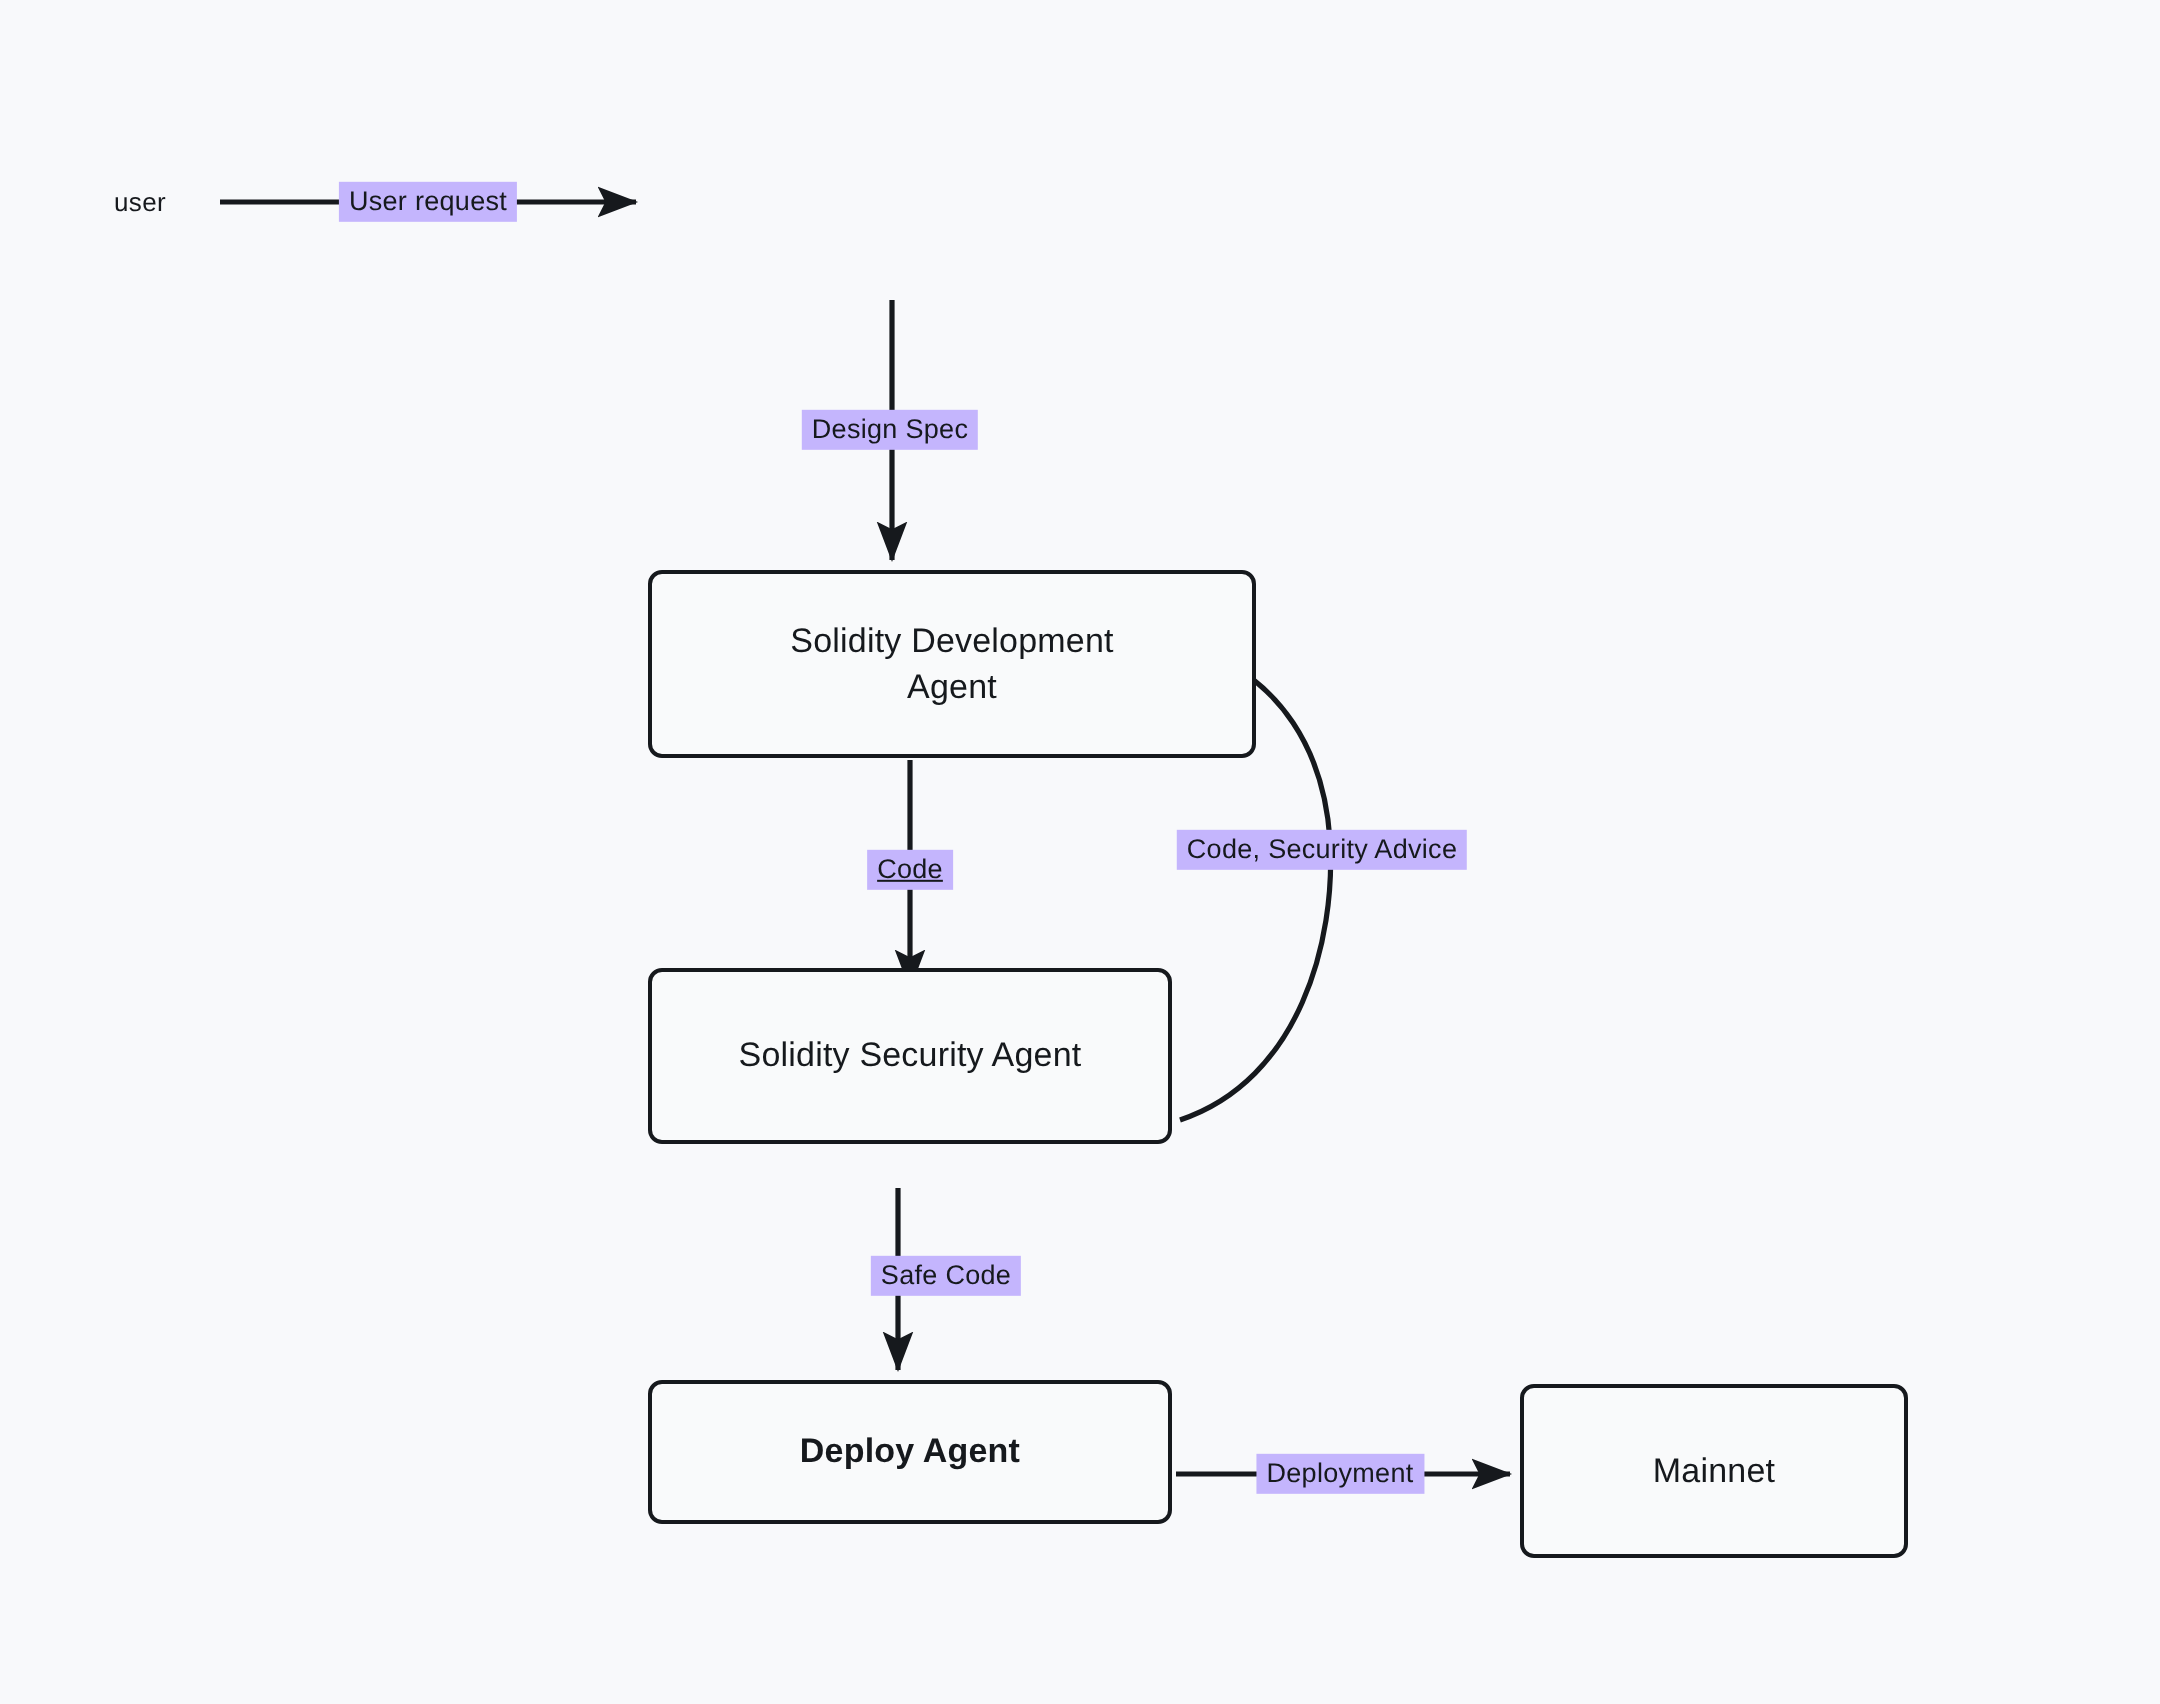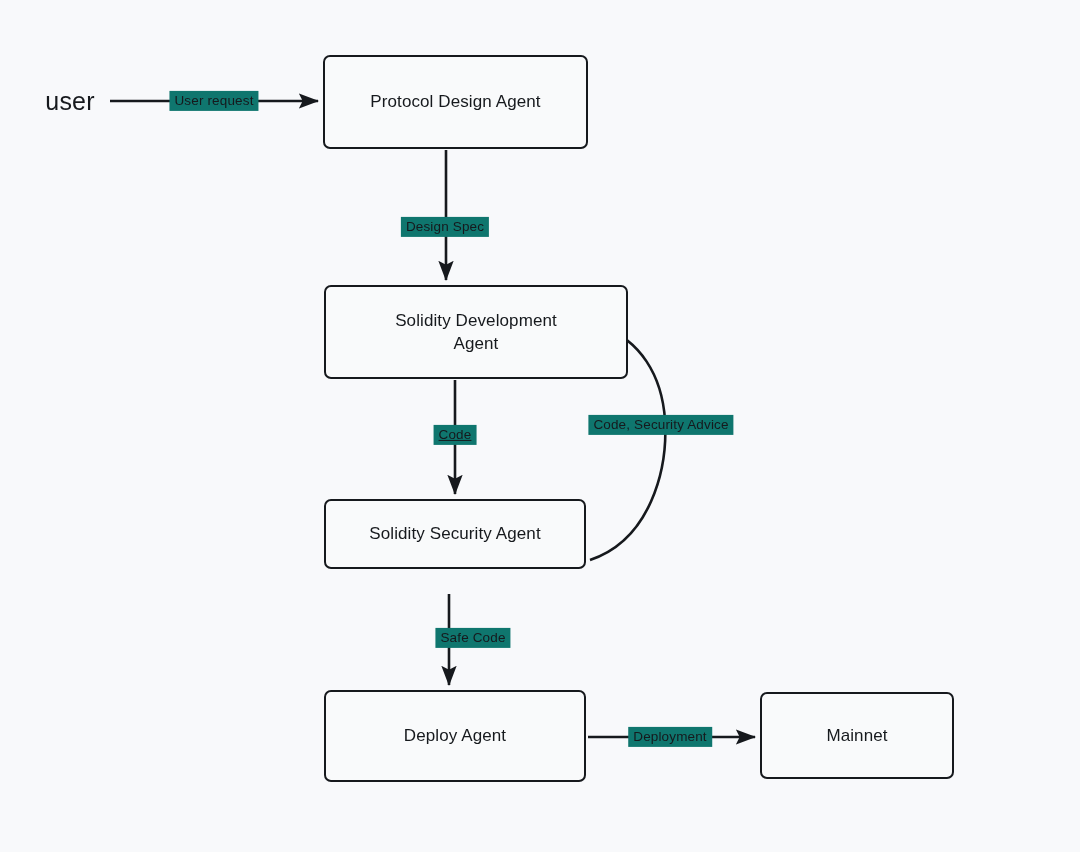--- a/index.html
+++ b/index.html
@@ -44,35 +44,35 @@
     line-height: 1.38;
     letter-spacing: 0.1px;
     padding: 4px 10px;
   }
   .node-label {
     display: block;
     white-space: pre-line;
   }
   .edge-label {
     position: absolute;
-    background: #0f766e;
+    background: #c4b5fd;
     color: #16191d;
     font-size: 13.5px;
     font-weight: 400;
     letter-spacing: 0.15px;
     white-space: nowrap;
     line-height: 1.2;
     padding: 2px 5px;
     transform: translate(-50%, -50%);
     text-align: center;
   }
   .actor-label {
     position: absolute;
     color: #16191d;
-    font-size: 25px;
+    font-size: 13px;
     font-weight: 400;
     letter-spacing: 0.2px;
     white-space: nowrap;
     transform: translate(-50%, -50%);
     background: transparent;
   }
 </style>
 </head>
 <body>
 
@@ -93,44 +93,41 @@
 
     <path d="M 590 560 C 650 540, 668 470, 665 420 C 662 375, 640 340, 601 326" fill="none" stroke="#16191d" stroke-width="2.6" marker-end="url(#arrowhead)"></path>
 
     <line x1="449" y1="594" x2="449" y2="685" stroke="#16191d" stroke-width="2.6" marker-end="url(#arrowhead)"></line>
 
     <line x1="588" y1="737" x2="755" y2="737" stroke="#16191d" stroke-width="2.6" marker-end="url(#arrowhead)"></line>
   </svg>
 
   <div class="actor-label" style="left:70px; top:101px;">user</div>
 
-  <div class="node-box" style="left:323px; top:55px; width:265px; height:94px;">
-    <span class="node-label">Protocol Design Agent</span>
-  </div>
 
   <div class="node-box" style="left:324px; top:285px; width:304px; height:94px;">
     <span class="node-label">Solidity Development
 Agent</span>
   </div>
 
-  <div class="node-box" style="left:324px; top:499px; width:262px; height:70px;">
+  <div class="node-box" style="left:324px; top:484px; width:262px; height:88px;">
     <span class="node-label">Solidity Security Agent</span>
   </div>
 
-  <div class="node-box" style="left:324px; top:690px; width:262px; height:92px;">
+  <div class="node-box" style="left:324px; top:690px; width:262px; height:72px;font-weight:bold;">
     <span class="node-label">Deploy Agent</span>
   </div>
 
   <div class="node-box" style="left:760px; top:692px; width:194px; height:87px;">
     <span class="node-label">Mainnet</span>
   </div>
 
   <div class="edge-label" style="left:214px; top:101px;">User request</div>
 
-  <div class="edge-label" style="left:445px; top:215px;margin-top:12px;">Design Spec</div>
+  <div class="edge-label" style="left:445px; top:215px;">Design Spec</div>
 
   <div class="edge-label" style="left:455px; top:435px;text-decoration:underline;">Code</div>
 
   <div class="edge-label" style="left:661px; top:425px;">Code, Security Advice</div>
 
   <div class="edge-label" style="left:473px; top:638px;">Safe Code</div>
 
   <div class="edge-label" style="left:670px; top:737px;">Deployment</div>
 
 </div>

